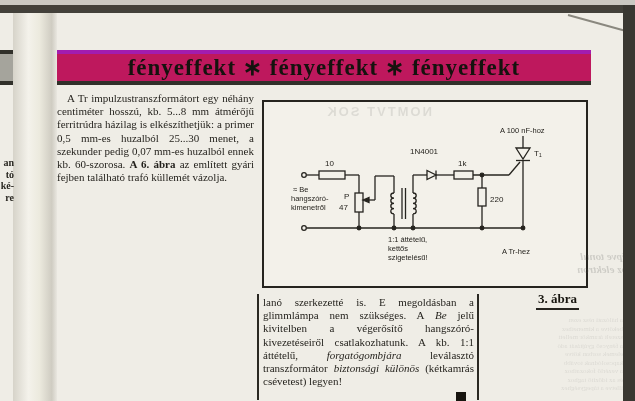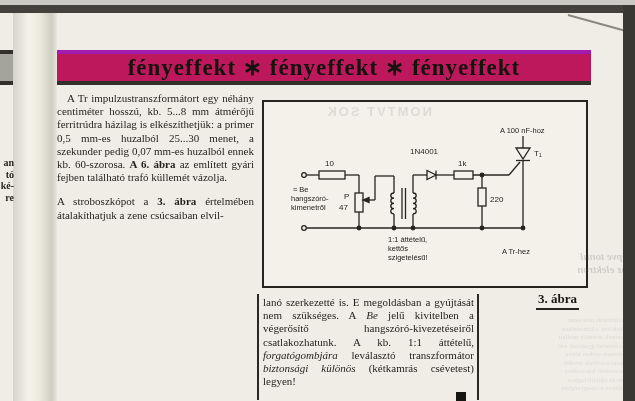--- a/index.html
+++ b/index.html
@@ -58,21 +58,20 @@
 ké-
 re</div>
   <div class="banner-frag"></div>
 
   <div class="banner">
     <span>fényeffekt ∗ fényeffekt ∗ fényeffekt</span>
   </div>
 
   <div class="colL">
     <p class="p-indent"><span>A Tr impulzustranszformátort egy néhány centiméter hosszú, kb. 5...8 mm átmérőjű ferritrúdra házilag is elkészíthetjük: a primer 0,5 mm-es huzalból 25...30 menet, a szekunder pedig 0,07 mm-es huzalból ennek kb. 60-szorosa. </span><strong>A 6. ábra</strong><span> az említett gyári fejben található trafó küllemét vázolja.</span></p>
-    <p class="p-gap"><span>A stroboszkópot a </span><strong>3. ábra</strong><span> értelmében átalakíthatjuk a zene csúcsaiban elvil-</span></p>
   </div>
 
   <div class="figbox">
     <svg width="322" height="184" viewBox="0 0 322 184">
       <g stroke="#26241f" stroke-width="1.3" fill="none">
 
         <circle cx="40" cy="73" r="2.3"></circle>
         <line x1="42.5" y1="73" x2="55" y2="73"></line>
         <rect x="55" y="69" width="26" height="8"></rect>
         <line x1="81" y1="73" x2="95" y2="73"></line>
@@ -140,21 +139,21 @@
       </g>
     </svg>
   </div>
 
   <div class="figcaption">3. ábra</div>
 
   <div class="vrule vrule-l"></div>
   <div class="vrule vrule-r"></div>
 
   <div class="colR">
-    <p style="margin:0"><span>lanó szerkezetté is. E megoldásban a gyújtását nem szükséges. A </span><em>Be</em><span> jelű kivitelben a végerősítő hangszóró-kivezetéseiről csatlakozhatunk. A kb. 1:1 áttételű, </span><em>forgatógombjára</em><span> leválasztó transzformátor </span><em>biztonsági különös</em><span> (kétkamrás csévetest) legyen!</span></p>
+    <p style="margin:0"><span>lanó szerkezetté is. E megoldásban a glimmlámpa nem szükséges. A </span><em>Be</em><span> jelű kivitelben a végerősítő hangszóró-kivezetéseiről csatlakozhatunk. A kb. 1:1 áttételű, </span><em>forgatógombjára</em><span> leválasztó transzformátor </span><em>biztonsági különös</em><span> (kétkamrás csévetest) legyen!</span></p>
     <div class="endrow"><span class="endmark"></span></div>
   </div>
 
   <div class="bleed bleed-top">NOMTVT SOK</div>
   <div class="bleed bleed-r1">épve tonul
 oz elektron</div>
   <div class="bleed bleed-r2">a hálózati rész ezen
 bekötve a kimenethez
 szerelt áramkör mellett
 a fénycső gyújtását adó

